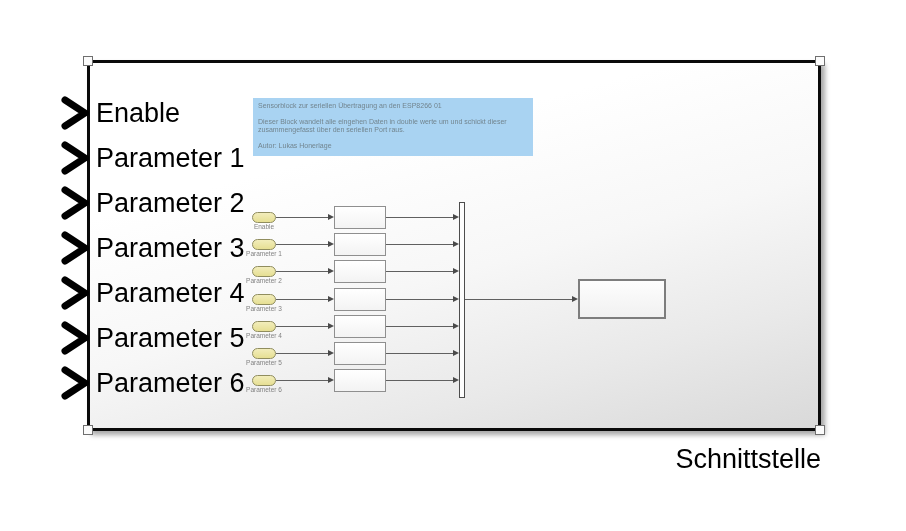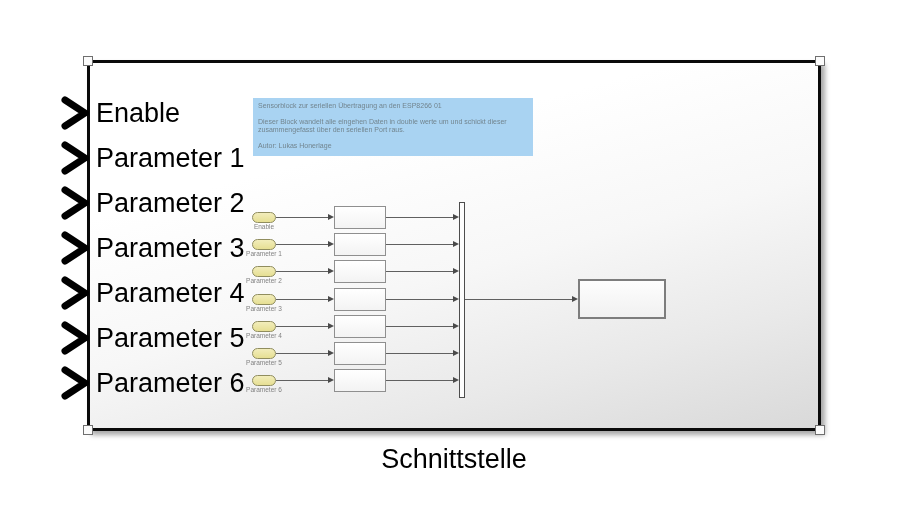--- a/index.html
+++ b/index.html
@@ -36,21 +36,21 @@
   .arrow{position:absolute;width:0;height:0;border-top:3.5px solid transparent;
     border-bottom:3.5px solid transparent;border-left:6px solid #4a4a4a;z-index:6;}
   .conv{position:absolute;left:334px;width:50px;height:21px;border:1px solid #8f8f8f;
     background:linear-gradient(to bottom,#ffffff,#f3f3f3);z-index:8;}
   .mux{position:absolute;left:459px;top:202px;width:4px;height:194px;background:#fdfdfd;
     border:1px solid #4d4d4d;z-index:8;}
   .outblock{position:absolute;left:578px;top:279px;width:84px;height:36px;
     border:2px solid #7d7d7d;background:linear-gradient(to bottom,#fdfdfd,#f1f1f1);z-index:8;}
 
   
-  .blockname{position:absolute;left:87px;top:444px;width:734px;text-align:center;
+  .blockname{position:absolute;left:87px;top:444px;width:734px;text-align:right;
     font-size:27px;color:#000;z-index:10;}
 </style>
 </head>
 <body>
 
 <div class="canvas">
 
   <div class="subsystem">
     <div class="handle tl"></div>
     <div class="handle tr"></div>

